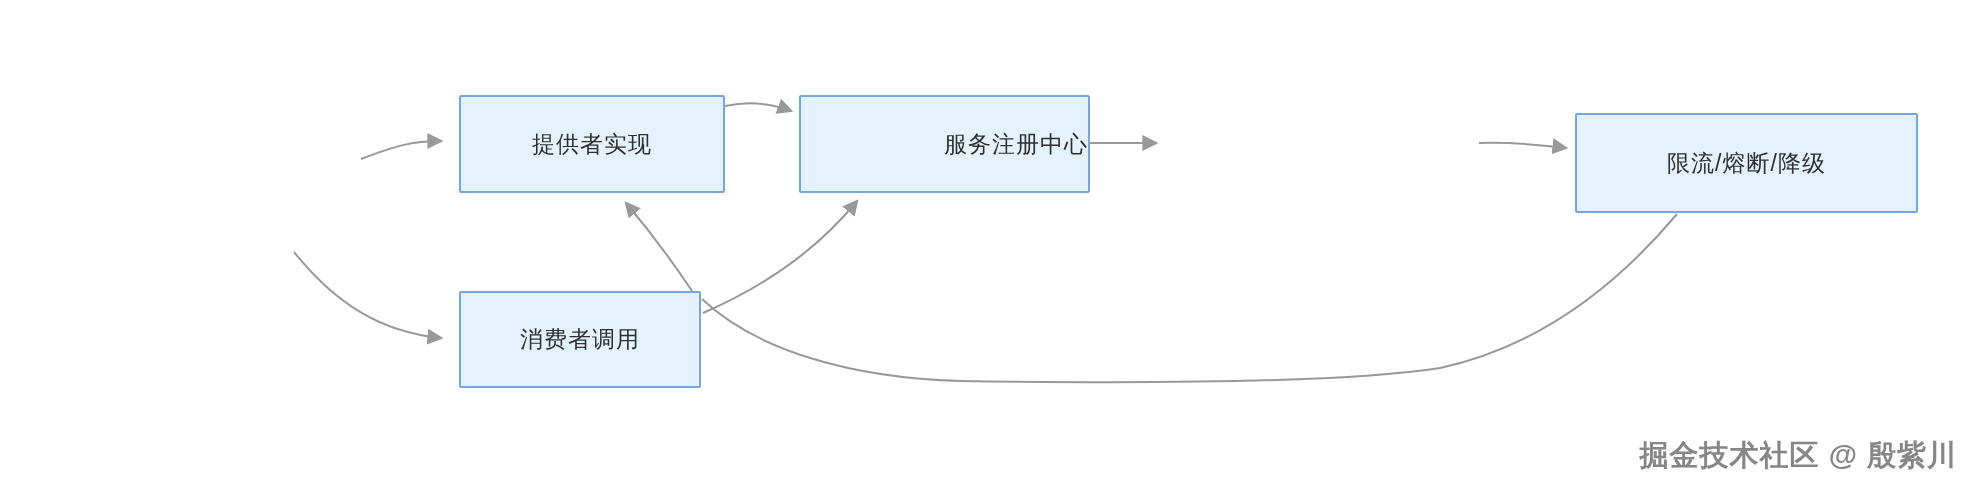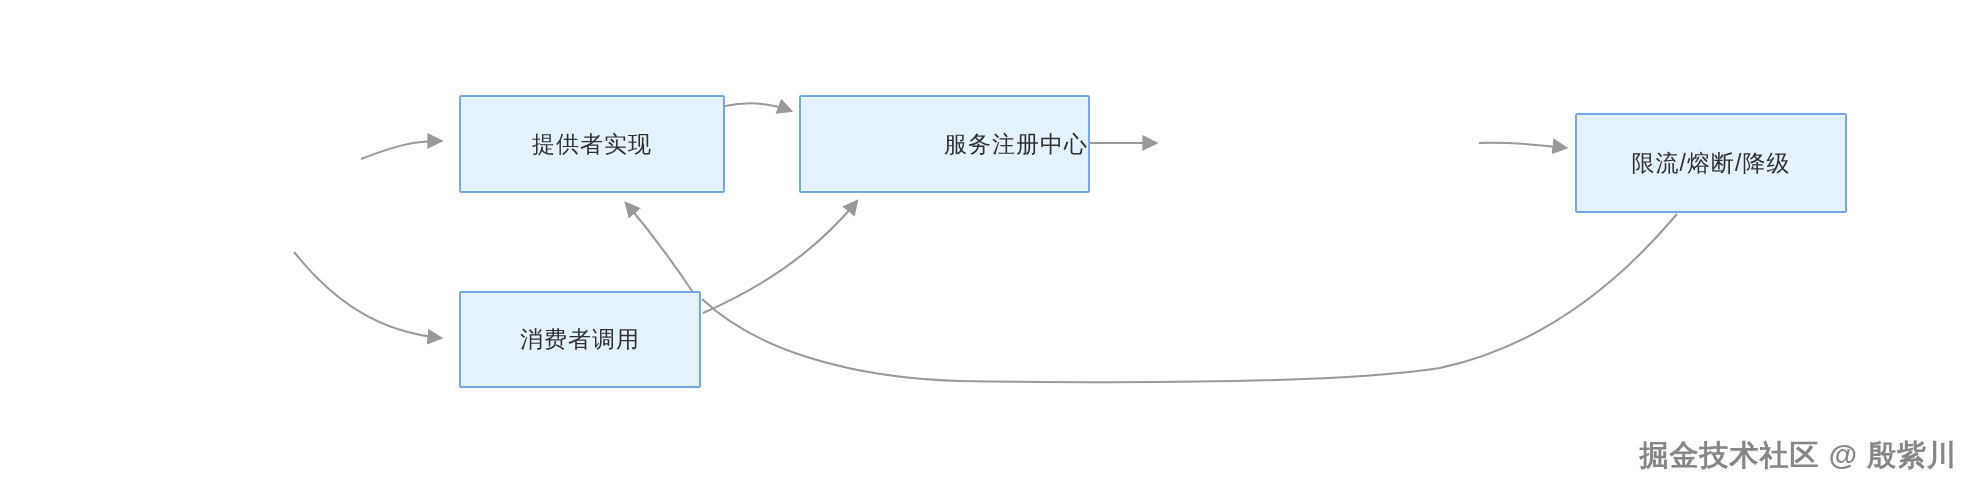--- a/index.html
+++ b/index.html
@@ -39,21 +39,21 @@
     color: #2f2f2f;
     font-size: 23px;
     letter-spacing: 1px;
     white-space: nowrap;
   }
   #n-contract { left: 95px;  top: 154px; width: 266px; height: 98px; }
   #n-provider { left: 459px; top: 95px;  width: 266px; height: 98px; }
   #n-consumer { left: 459px; top: 291px; width: 242px; height: 97px; }
   #n-registry { left: 799px; top: 95px;  width: 291px; height: 98px; justify-content: flex-end; }
   #n-monitor  { left: 1163px; top: 95px; width: 316px; height: 98px; }
-  #n-limit    { left: 1575px; top: 113px; width: 272px; height: 100px; }
+  #n-limit    { left: 1575px; top: 113px; width: 343px; height: 100px; }
   .watermark {
     position: absolute;
     right: 4px;
     top: 436px;
     font-size: 29px;
     font-weight: 700;
     letter-spacing: 1px;
     color: rgba(128,128,128,0.95);
     text-shadow: 2px 2px 1px rgba(255,255,255,0.95), 1px 1px 0 #ffffff;
     white-space: nowrap;

